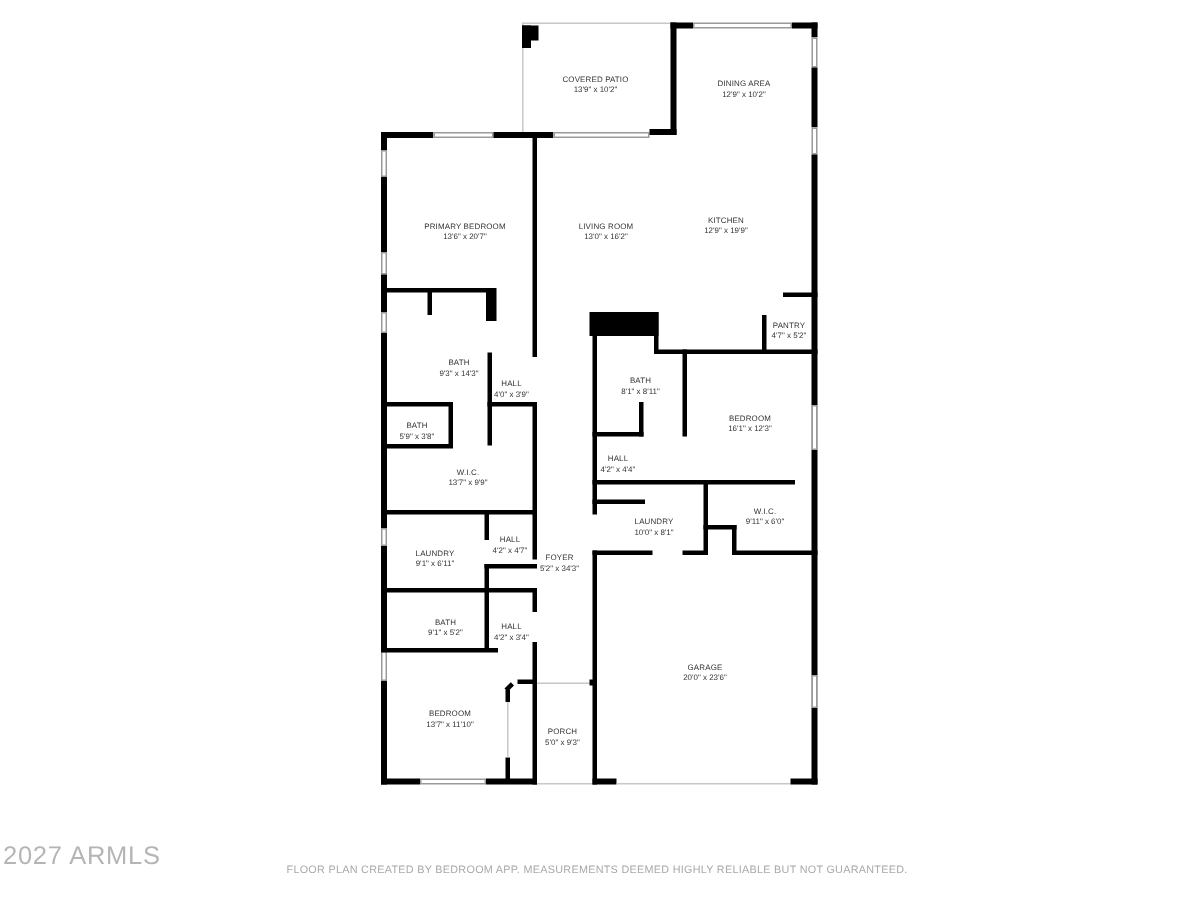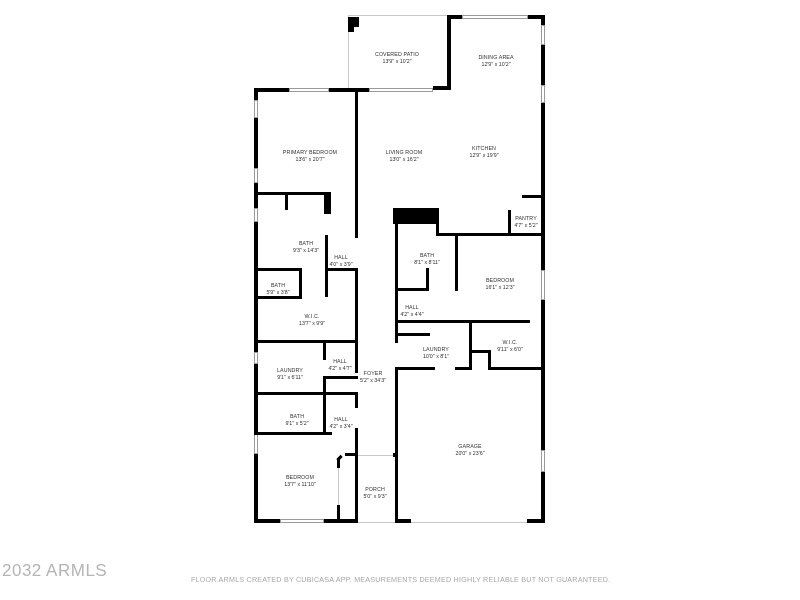--- a/index.html
+++ b/index.html
@@ -204,14 +204,14 @@
   <div class="room" style="left:375px;top:492px;">
       <span class="nm">PORCH</span>
       <span class="dm">5'0" x 9'3"</span>
     </div>
   <div class="room" style="left:470px;top:449px;">
       <span class="nm">GARAGE</span>
       <span class="dm">20'0" x 23'6"</span>
     </div>
 </div>
 
-<div class="footer-logo">2032 ARMLS</div>
-<div class="footer-note">FLOOR ARMLS CREATED BY CUBICASA APP. MEASUREMENTS DEEMED HIGHLY RELIABLE BUT NOT GUARANTEED.</div>
+<div class="footer-logo">2027 ARMLS</div>
+<div class="footer-note">FLOOR PLAN CREATED BY BEDROOM APP. MEASUREMENTS DEEMED HIGHLY RELIABLE BUT NOT GUARANTEED.</div>
 
 </body></html>

